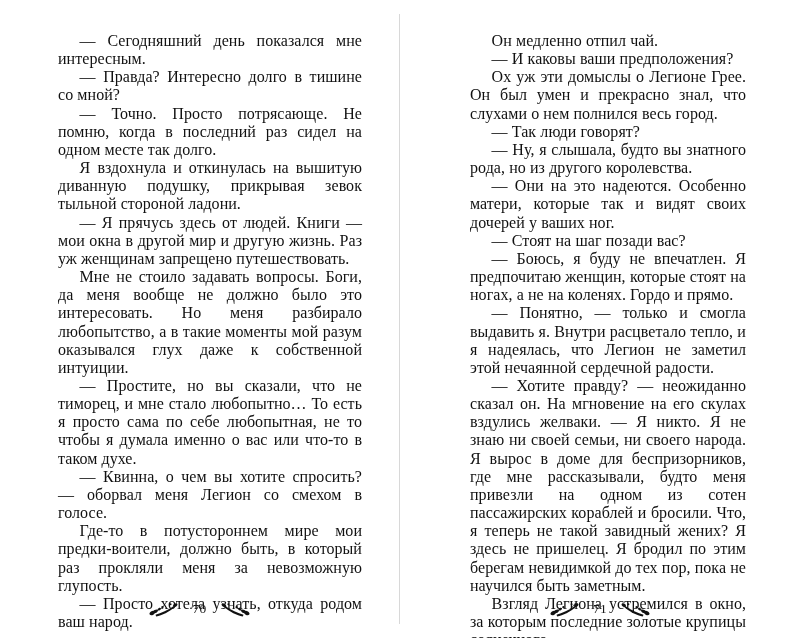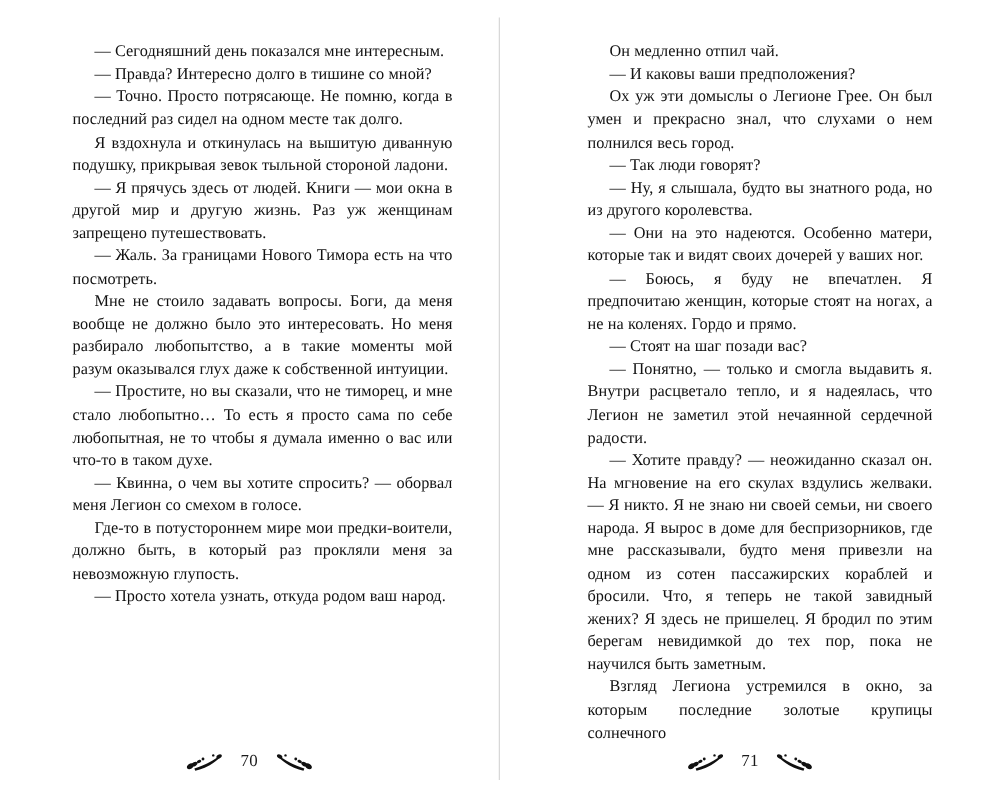--- a/index.html
+++ b/index.html
@@ -49,21 +49,21 @@
   .page.left .textblock  { left: 58px;  width: 304px; }
   .page.right .textblock { left: 470px; width: 276px; }
   
   .page.right .textblock { left: 70px;  width: 276px; }
 
   p.para {
     margin: 0;
     text-align: justify;
     text-justify: inter-word;
     text-indent: 1.35em;
-    font-size: 13px;
+    font-size: 16px;
     line-height: 18.15px;
     hyphens: manual;
     -webkit-hyphens: manual;
     letter-spacing: 0.05px;
     word-spacing: 0.1px;
   }
 
   
 
   .footer {
@@ -103,21 +103,20 @@
   <div id="gutter"></div>
 
   <div class="page left">
 
     <div class="textblock">
       <p class="para">— Сегодняшний день показался мне интересным.</p>
       <p class="para">— Правда? Интересно долго в тишине со мной?</p>
       <p class="para">— Точно. Просто потрясающе. Не помню, когда в последний раз сидел на одном месте так долго.</p>
       <p class="para">Я вздохнула и откинулась на вышитую диванную подушку, прикрывая зевок тыльной стороной ладони.</p>
       <p class="para">— Я прячусь здесь от людей. Книги — мои окна в другой мир и другую жизнь. Раз уж женщинам запрещено путешествовать.</p>
-      <p class="para">— Жаль. За границами Нового Тимора есть на что посмотреть.</p>
       <p class="para">Мне не стоило задавать вопросы. Боги, да меня вообще не должно было это интересовать. Но меня разбирало любопытство, а в такие моменты мой разум оказывался глух даже к собственной интуиции.</p>
       <p class="para">— Простите, но вы сказали, что не тиморец, и мне стало любопытно… То есть я просто сама по себе любопытная, не то чтобы я думала именно о вас или что-то в таком духе.</p>
       <p class="para">— Квинна, о чем вы хотите спросить? — оборвал меня Легион со смехом в голосе.</p>
       <p class="para">Где-то в потустороннем мире мои предки-воители, должно быть, в который раз прокляли меня за невозможную глупость.</p>
       <p class="para">— Просто хотела узнать, откуда родом ваш народ.</p>
     </div>
 
     <div class="footer">
       <span class="ornament">
         <svg viewBox="0 0 34 15" width="34" height="15" xmlns="http://www.w3.org/2000/svg">
@@ -154,22 +153,22 @@
 
   <div class="page right">
 
     <div class="textblock">
       <p class="para">Он медленно отпил чай.</p>
       <p class="para">— И каковы ваши предположения?</p>
       <p class="para">Ох уж эти домыслы о Легионе Грее. Он был умен и прекрасно знал, что слухами о нем полнился весь город.</p>
       <p class="para">— Так люди говорят?</p>
       <p class="para">— Ну, я слышала, будто вы знатного рода, но из другого королевства.</p>
       <p class="para">— Они на это надеются. Особенно матери, которые так и видят своих дочерей у ваших ног.</p>
+      <p class="para">— Стоят на шаг позади вас?</p>
       <p class="para">— Боюсь, я буду не впечатлен. Я предпочитаю женщин, которые стоят на ногах, а не на коленях. Гордо и прямо.</p>
-      <p class="para">— Стоят на шаг позади вас?</p>
       <p class="para">— Понятно, — только и смогла выдавить я. Внутри расцветало тепло, и я надеялась, что Легион не заметил этой нечаянной сердечной радости.</p>
       <p class="para">— Хотите правду? — неожиданно сказал он. На мгновение на его скулах вздулись желваки. — Я никто. Я не знаю ни своей семьи, ни своего народа. Я вырос в доме для беспризорников, где мне рассказывали, будто меня привезли на одном из сотен пассажирских кораблей и бросили. Что, я теперь не такой завидный жених? Я здесь не пришелец. Я бродил по этим берегам невидимкой до тех пор, пока не научился быть заметным.</p>
       <p class="para">Взгляд Легиона устремился в окно, за которым последние золотые крупицы солнечного</p>
     </div>
 
     <div class="footer">
       <span class="ornament">
         <svg viewBox="0 0 34 15" width="34" height="15" xmlns="http://www.w3.org/2000/svg">
           <g fill="#111111">
             <path d="M6.5 12.8 C12 11.2 19 8.2 25.5 3.6 C26.3 3.0 27.1 3.9 26.4 4.6 C20.2 10.4 13.0 13.3 7.2 14.6 Z"></path>

